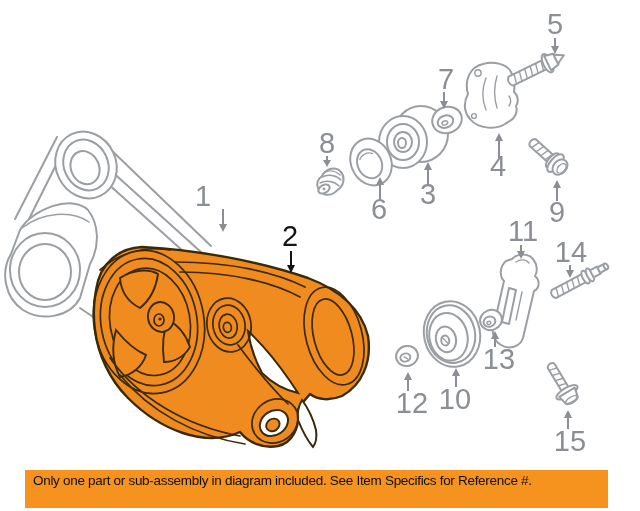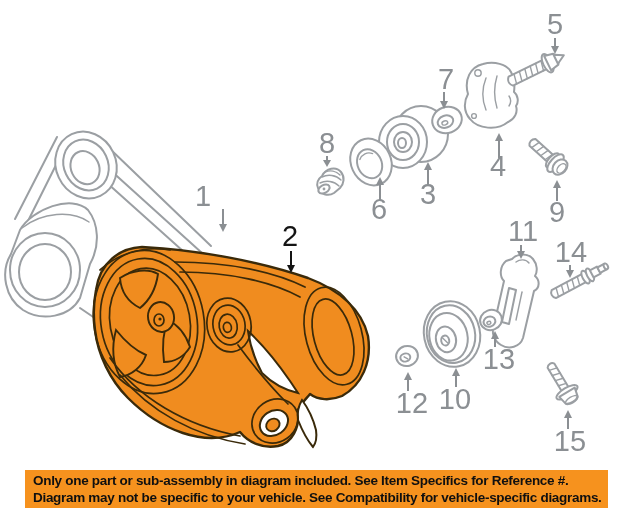--- a/index.html
+++ b/index.html
@@ -22,21 +22,21 @@
   
   .lbl {font:29px "Liberation Sans", sans-serif;fill:var(--label);text-anchor:middle;}
   .lbl2{fill:var(--label-highlight);}
   .arr {stroke:var(--label);stroke-width:2;}
   .arrh{fill:var(--label);stroke:none;}
   .arr2{stroke:var(--label-highlight);}
   .arrh2{fill:var(--label-highlight);stroke:none;}
   
   #banner{position:absolute;left:25px;top:470px;width:583px;height:38px;
           background:var(--banner-bg);color:var(--banner-text);
-          font-weight:bold;font-size:13.5px;letter-spacing:-0.3px;
+          font-weight:normal;font-size:13.5px;letter-spacing:-0.3px;
           line-height:17px;padding:2px 0 0 8px;box-sizing:border-box;white-space:nowrap;}
 </style>
 </head>
 <body>
 
 <svg id="diagram" width="640" height="466" viewBox="0 0 640 466">
 
   <g>
     <path class="gl" d="M 108,147 L 211,246"></path>
     <path class="gl" d="M 98,159 L 202,253"></path>
@@ -298,14 +298,13 @@
   </g>
   <g>
     <text class="lbl" x="570" y="451">15</text>
     <line class="arr" x1="568" y1="429" x2="568" y2="418"></line>
     <polygon class="arrh" points="564,418 572,418 568,410"></polygon>
   </g>
 </svg>
 
 <div id="banner">
   <div>Only one part or sub-assembly in diagram included. See Item Specifics for Reference #.</div>
-  <div>Diagram may not be specific to your vehicle. See Compatibility for vehicle-specific diagrams.</div>
 </div>
 
 </body></html>

